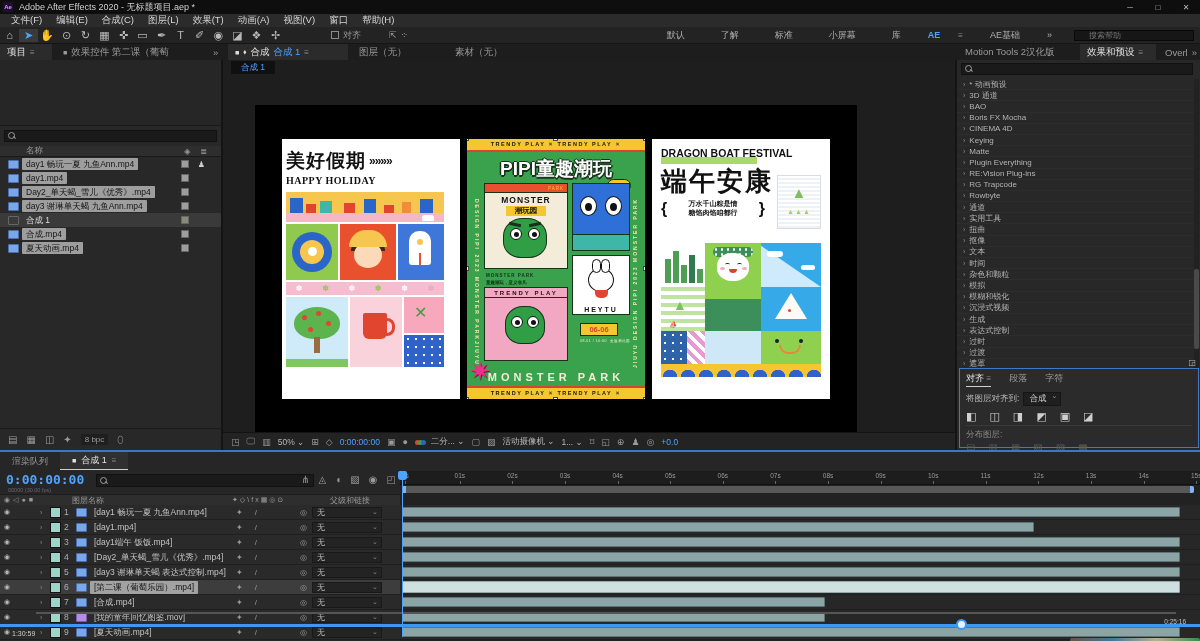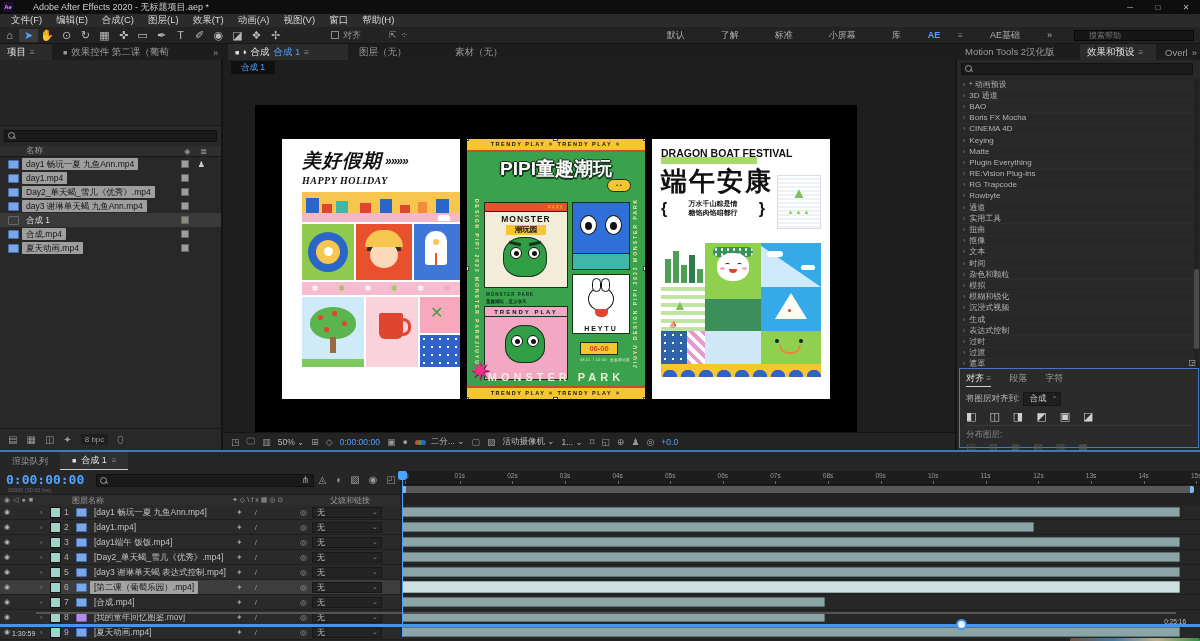--- a/index.html
+++ b/index.html
@@ -4,21 +4,21 @@
 <style>
   * { margin:0; padding:0; box-sizing:border-box; }
   html,body { background:#000; }
   .app { position:relative; width:1200px; height:641px; overflow:hidden;
          background:#1e1e1e; font-family:"Liberation Sans","DejaVu Sans",sans-serif;
          color:#c8c8c8; font-size:10px; -webkit-font-smoothing:antialiased; }
   .abs { position:absolute; }
 
   
   .titlebar { left:0; top:0; width:1200px; height:14px; background:#0e0e0e;
-              display:flex; align-items:center; gap:20px; padding-left:3px; font-size:9px; color:#cfcfcf; }
+              display:flex; align-items:center; gap:6px; padding-left:3px; font-size:9px; color:#cfcfcf; }
   .ae-logo { width:10px; height:10px; background:#1f0d33; color:#d29cf2; font-size:6px; font-weight:bold;
              display:flex; align-items:center; justify-content:center; }
   .win-ctrls { margin-left:auto; display:flex; }
   .win-ctrls span { width:28px; text-align:center; font-size:8px; color:#bbb; cursor:default; }
   .menubar { left:0; top:14px; width:1200px; height:13px; background:#2b2b2b; display:flex;
              align-items:center; padding-left:4px; font-size:9.5px; color:#d6d6d6; }
   .menu-item { padding:0 7px; }
   .toolsbar { left:0; top:27px; width:1200px; height:17px; background:#232323; display:flex;
               align-items:center; font-size:11px; color:#b9b9b9; border-bottom:1px solid #151515; }
   .tool { width:19px; text-align:center; }
@@ -81,21 +81,21 @@
   .v-toolbar { position:absolute; left:0; top:372px; width:732px; height:18px; background:#232323;
                border-top:1px solid #141414; display:flex; align-items:center; gap:7px; padding-left:8px;
                font-size:8.5px; color:#b5b5b5; white-space:nowrap; }
   .v-toolbar .vi { font-size:9px; color:#9a9a9a; }
   .rgbdots span { display:inline-block; width:5px; height:5px; border-radius:50%; margin-right:-2px; }
 
   
   .poster { position:relative; width:178px; height:260px; flex:0 0 auto; }
   .p-white { background:#ffffff; }
   
-  .p1 { padding:9px 20px;font-style:italic; }
+  .p1 { padding:9px 4px; }
   .p1 .t1 { font-size:19px; font-weight:900; color:#111; letter-spacing:1px; display:flex; align-items:center; gap:3px; }
   .p1 .t1 .arr { font-size:12px; font-weight:900; letter-spacing:-1px; }
   .p1 .t2 { font-family:"Liberation Serif","DejaVu Serif",serif; font-weight:bold; font-size:10px;
             color:#111; letter-spacing:0.5px; margin-top:1px; }
   .p1grid { position:relative; width:158px; height:175px; margin-top:6px; }
   .p1grid .blk { position:absolute; }
   .bldg { position:absolute; bottom:9px; }
   .road { position:absolute; left:0; bottom:0; width:100%; height:9px; background:#f2b8c6; }
   .car { position:absolute; right:10px; bottom:1px; width:12px; height:6px; background:#fff; border-radius:3px 3px 1px 1px; }
   .vinyl { position:absolute; left:6px; top:8px; width:40px; height:40px; border-radius:50%;
@@ -127,21 +127,21 @@
   .p2edge.top { top:0; border-bottom:2px solid #d8452f; }
   .p2edge.bot { bottom:0; border-top:2px solid #d8452f; }
   .p2title { position:absolute; left:0; top:17px; width:100%; text-align:center; font-size:19px; font-weight:900;
              color:#fff; letter-spacing:0px;
              text-shadow:-1.5px 0 #16321b, 1.5px 0 #16321b, 0 -1.5px #16321b, 0 1.5px #16321b, 1px 1px #16321b; }
   .p2pill { position:absolute; right:14px; top:40px; width:24px; height:13px; background:#f6c630;
             border:1.5px solid #16321b; border-radius:8px; font-size:6px; color:#16321b; text-align:center; line-height:11px; }
   .p2vert { position:absolute; top:48px; bottom:20px; width:10px; writing-mode:vertical-rl; font-size:5px;
             font-weight:800; color:#f3e7ae; letter-spacing:2px; text-align:center; }
   .p2vert.l { left:3px; } .p2vert.r { right:3px; transform:rotate(180deg); }
-  .p2col { position:absolute; left:17px; top:63px; width:146px; height:178px; }
+  .p2col { position:absolute; left:17px; top:44px; width:146px; height:178px; }
   .card { position:absolute; border:1.5px solid #16321b; }
   .c1 { left:0; top:0; width:84px; height:86px; background:#f2ecd9; }
   .c1 .hd { height:9px; background:#e8502e; border-bottom:1.5px solid #16321b; color:#f6c630;
             font-size:4.5px; text-align:right; padding-right:3px; line-height:9px; letter-spacing:1px; }
   .c1 .mt { font-size:8.5px; font-weight:900; color:#141414; text-align:center; margin-top:2px; letter-spacing:1px; }
   .c1 .mt2 { font-size:7.5px; font-weight:900; color:#141414; text-align:center; background:#f6c630;
              width:40px; margin:1px auto 0; }
   .monster { position:absolute; left:18px; top:34px; width:44px; height:40px; background:#2f9e44;
              border-radius:45% 45% 40% 40%; border:1.5px solid #16321b; }
   .monster .eye { position:absolute; top:9px; width:12px; height:12px; background:#fff; border:1px solid #111;

